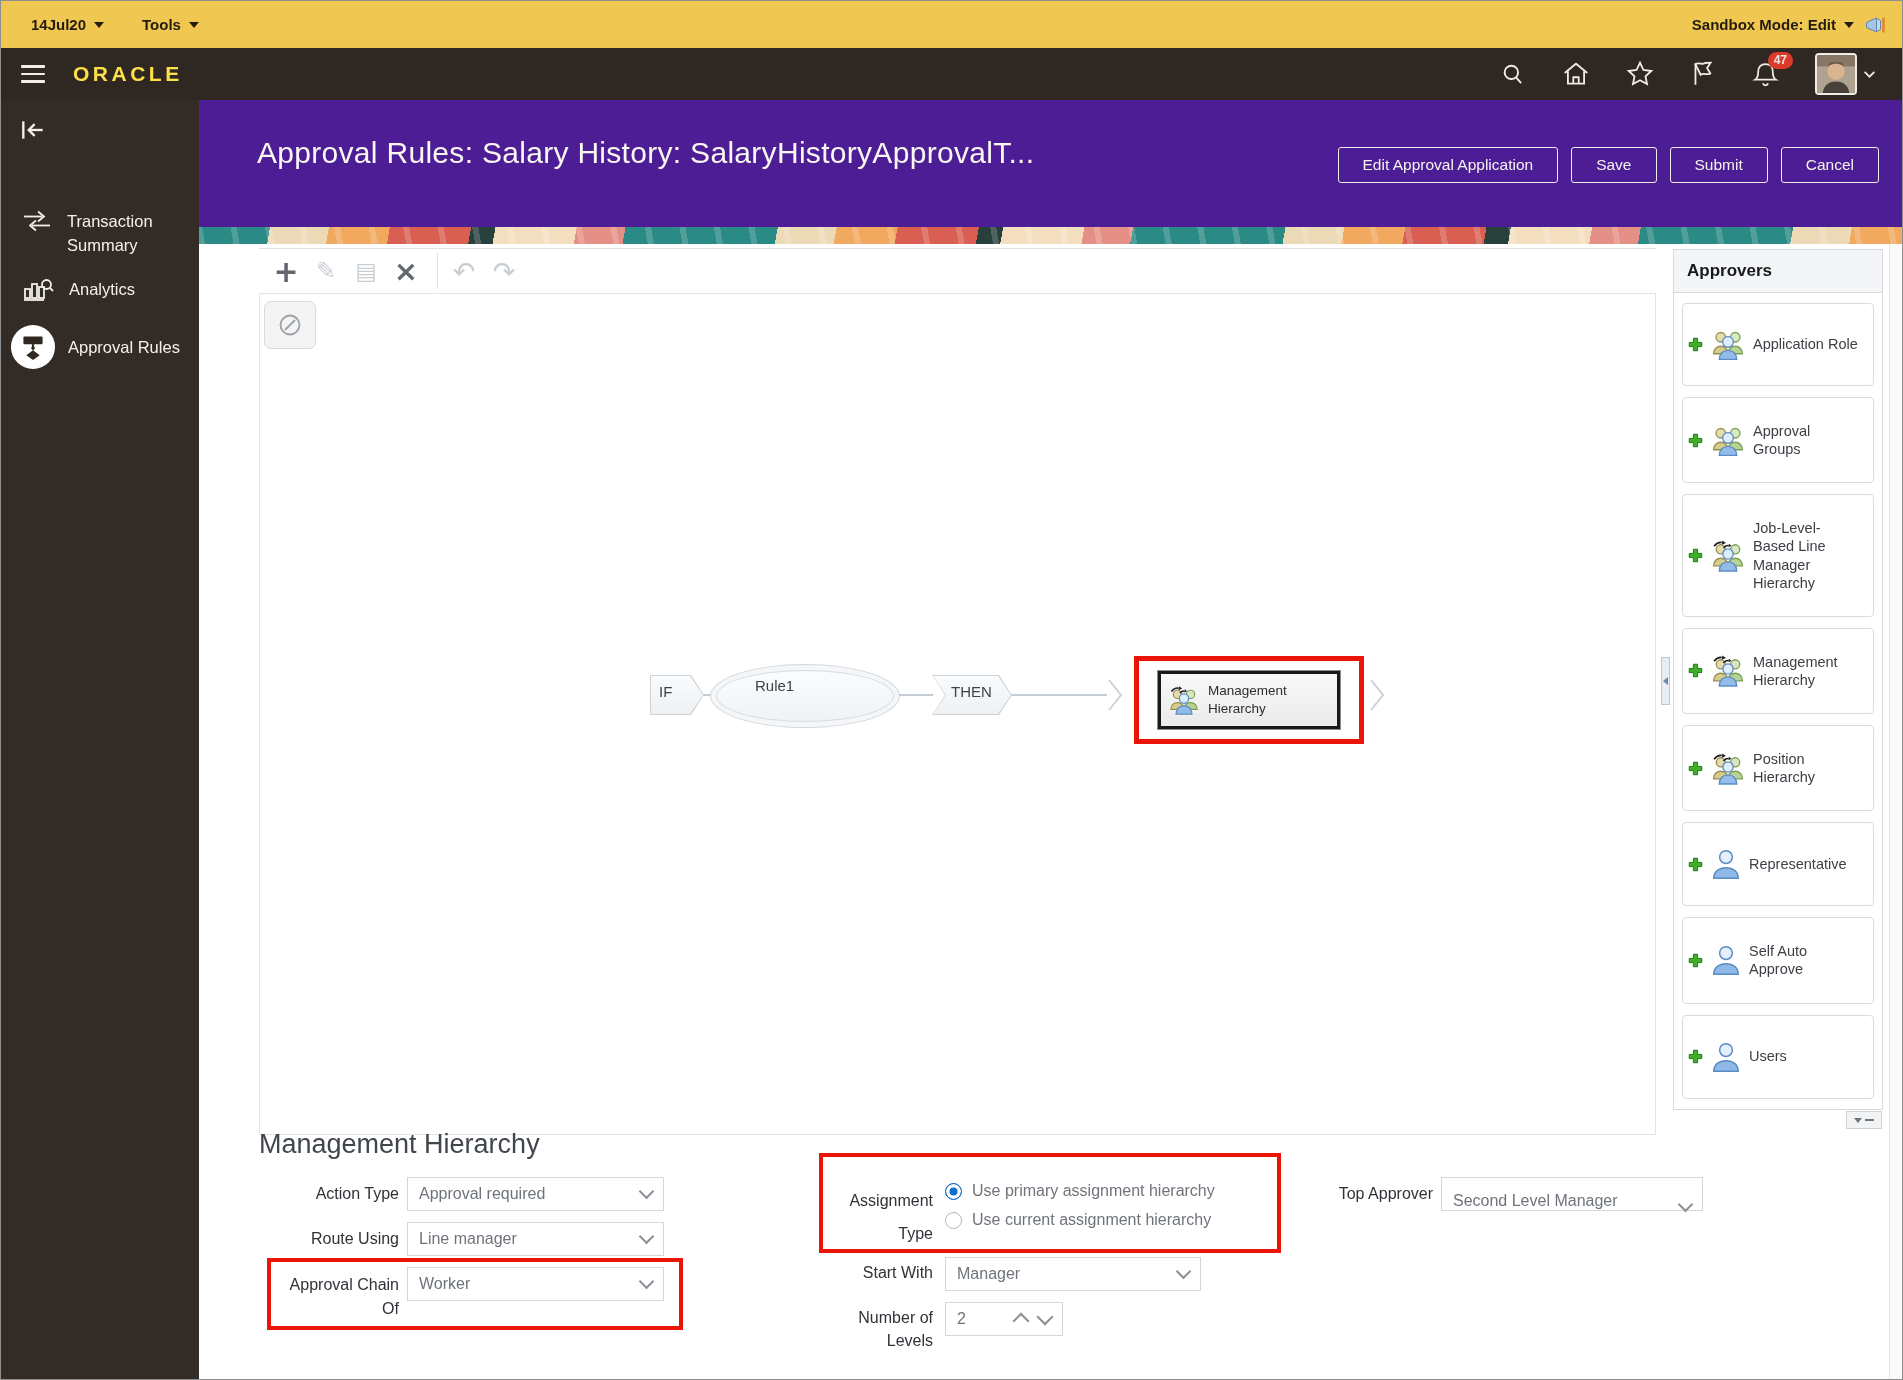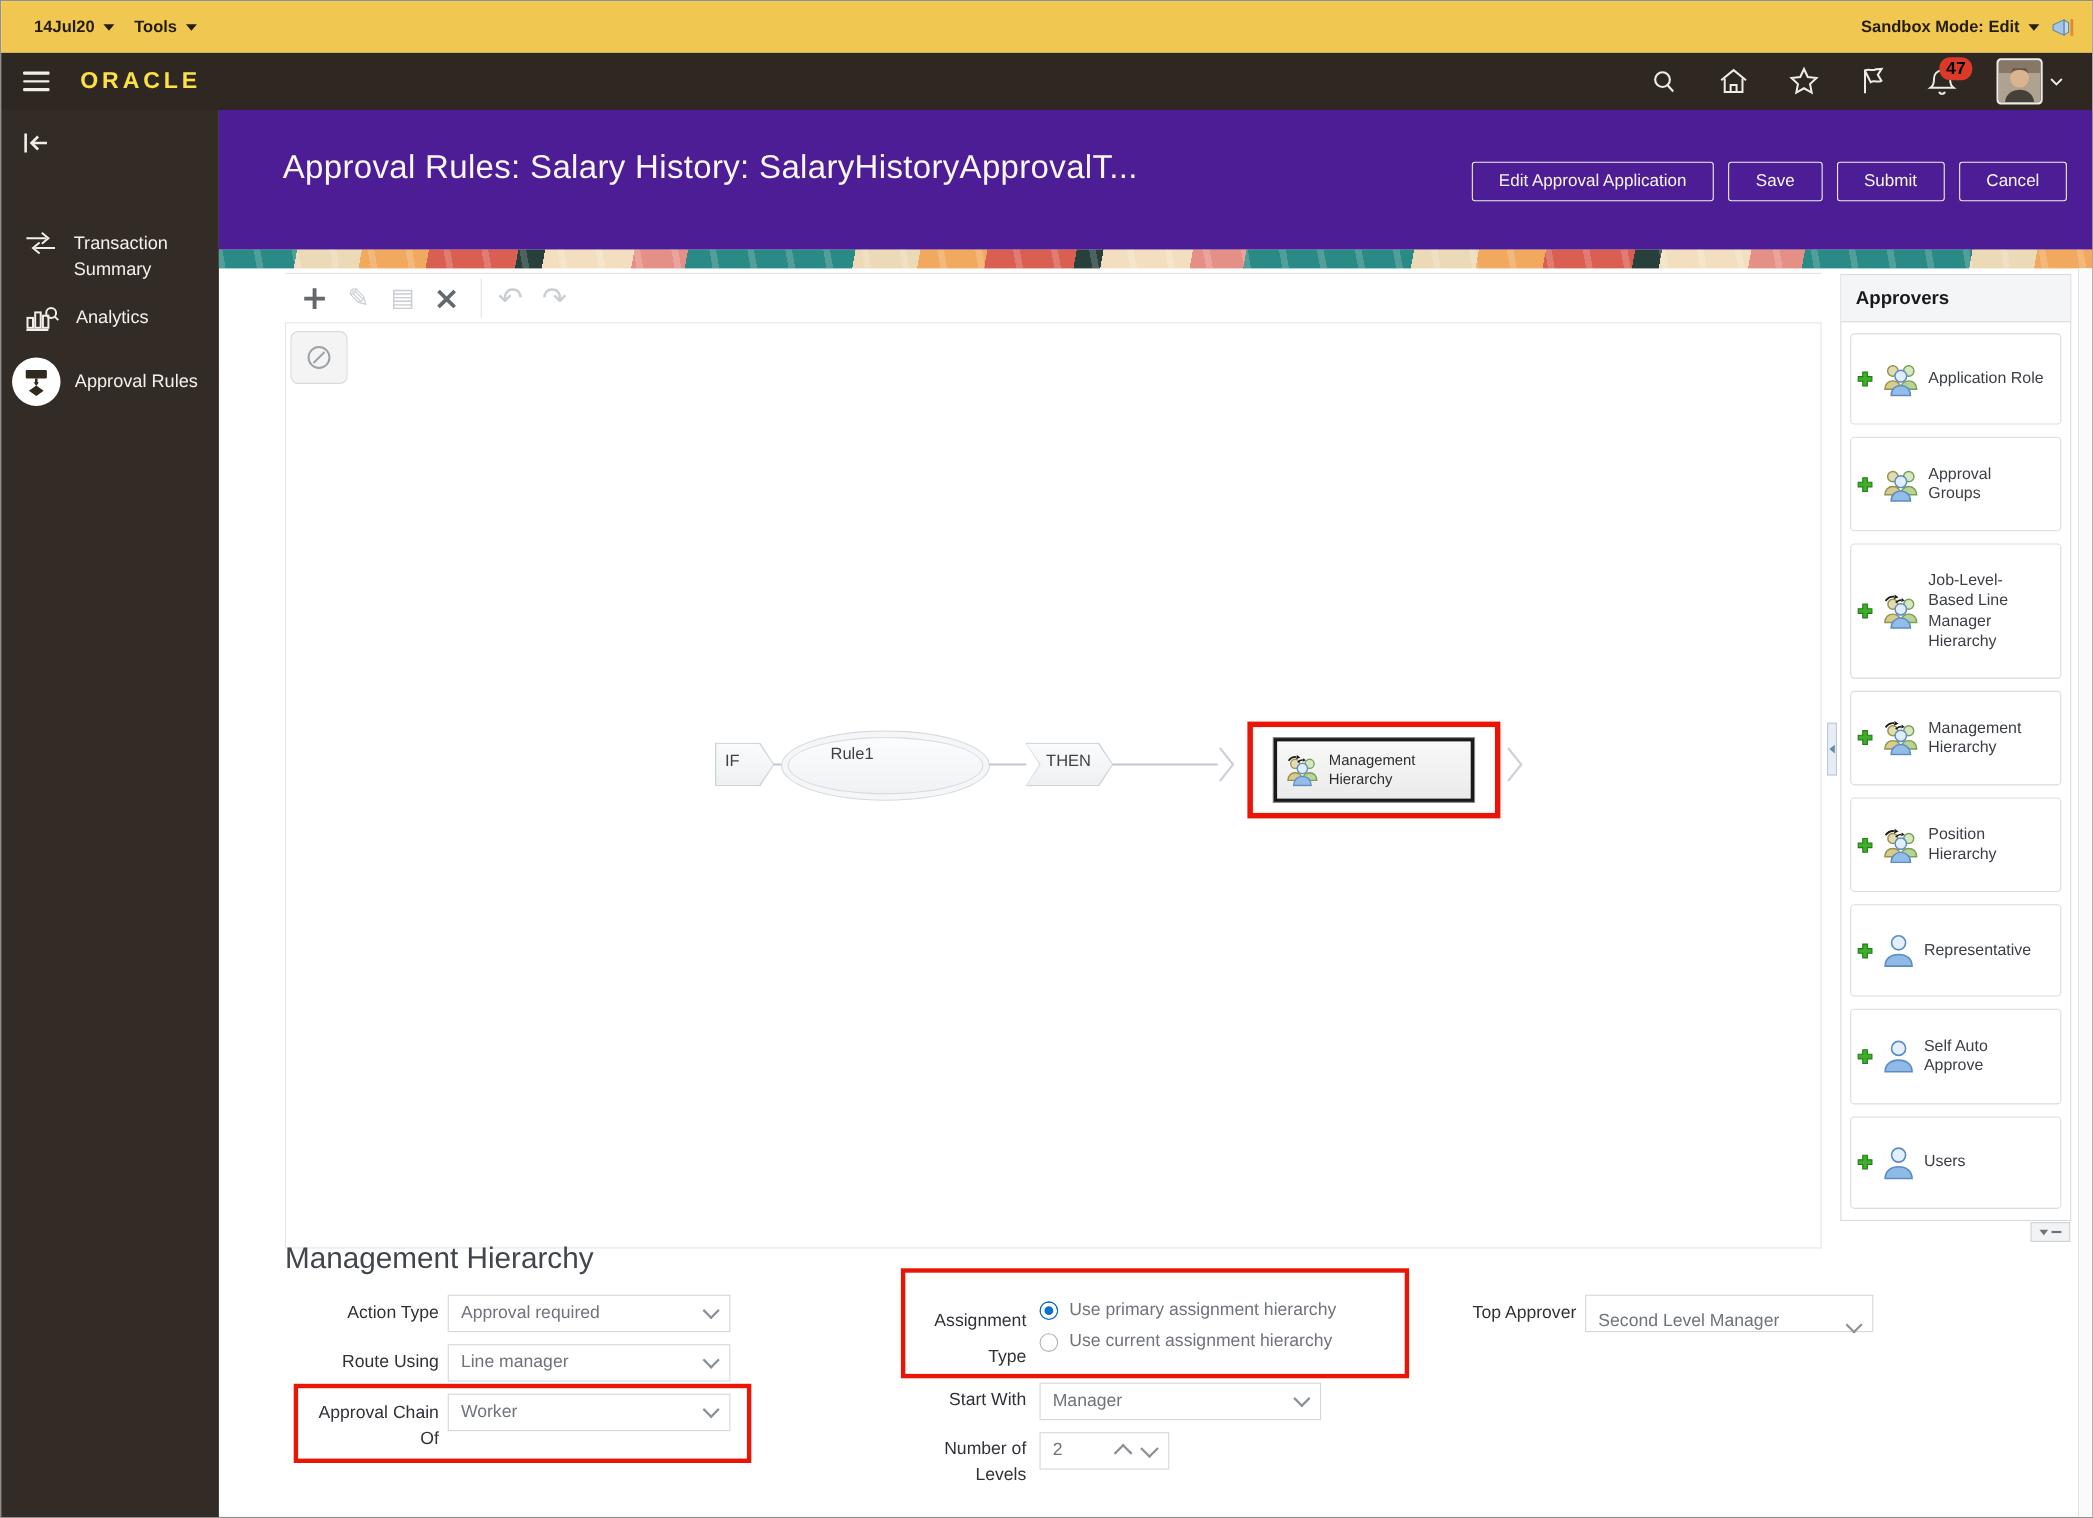--- a/index.html
+++ b/index.html
@@ -3,35 +3,35 @@
 <meta charset="utf-8">
 <style>
   html,body{margin:0;padding:0;background:#e9e9e9;}
   .screen{position:relative;width:1903px;height:1380px;background:#fff;
     font-family:"Liberation Sans",sans-serif;overflow:hidden;border:1px solid #8f8f8f;box-sizing:border-box;}
   svg{display:block;}
 
   
   .sandbox-bar{position:absolute;left:0;top:0;width:100%;height:47px;background:#F0C851;
     display:flex;align-items:center;color:#241c0e;font-weight:bold;font-size:15px;}
-  .sb-left{display:flex;gap:18px;padding-left:30px;}
+  .sb-left{display:flex;gap:38px;padding-left:30px;}
   .sb-item{display:flex;align-items:center;cursor:pointer;}
   .sb-right{margin-left:auto;display:flex;align-items:center;gap:10px;padding-right:16px;}
   .caret{width:0;height:0;border-left:5px solid transparent;border-right:5px solid transparent;
     border-top:6px solid #241c0e;display:inline-block;margin-left:8px;}
 
   
   .gheader{position:absolute;left:0;top:47px;width:100%;height:52px;background:#2E2722;
     display:flex;align-items:center;}
   .hamburger{margin-left:20px;width:24px;display:flex;flex-direction:column;gap:5px;cursor:pointer;}
   .hamburger span{height:2.5px;background:#f2efe9;border-radius:1px;}
   .logo{margin-left:28px;color:#fde047;font-size:21px;font-weight:bold;letter-spacing:3.5px;}
   .gh-icons{margin-left:auto;display:flex;align-items:center;gap:36px;padding-right:26px;}
   .gh-icon{position:relative;cursor:pointer;}
-  .badge{position:absolute;top:-9px;right:-14px;background:#DC3A28;color:#000000;font-size:16px;
+  .badge{position:absolute;top:-9px;right:-14px;background:#DC3A28;color:#e5e5e5;font-size:12px;
     font-weight:bold;border-radius:10px;padding:2px 6px;line-height:1.1;}
   .avatar-wrap{display:flex;align-items:center;gap:6px;}
   .avatar{width:38px;height:38px;border-radius:4px;overflow:hidden;border:2px solid #efece6;}
 
   
   .sidebar{position:absolute;left:0;top:99px;width:198px;height:1281px;background:#332B25;color:#F4F1EC;}
   .collapse-btn{position:absolute;left:18px;top:18px;cursor:pointer;}
   .side-item{position:absolute;left:0;display:flex;gap:14px;padding-left:20px;align-items:flex-start;
     font-size:16.5px;cursor:pointer;width:178px;}
   .side-item .slabel{width:118px;line-height:1.45;padding-top:2px;}

